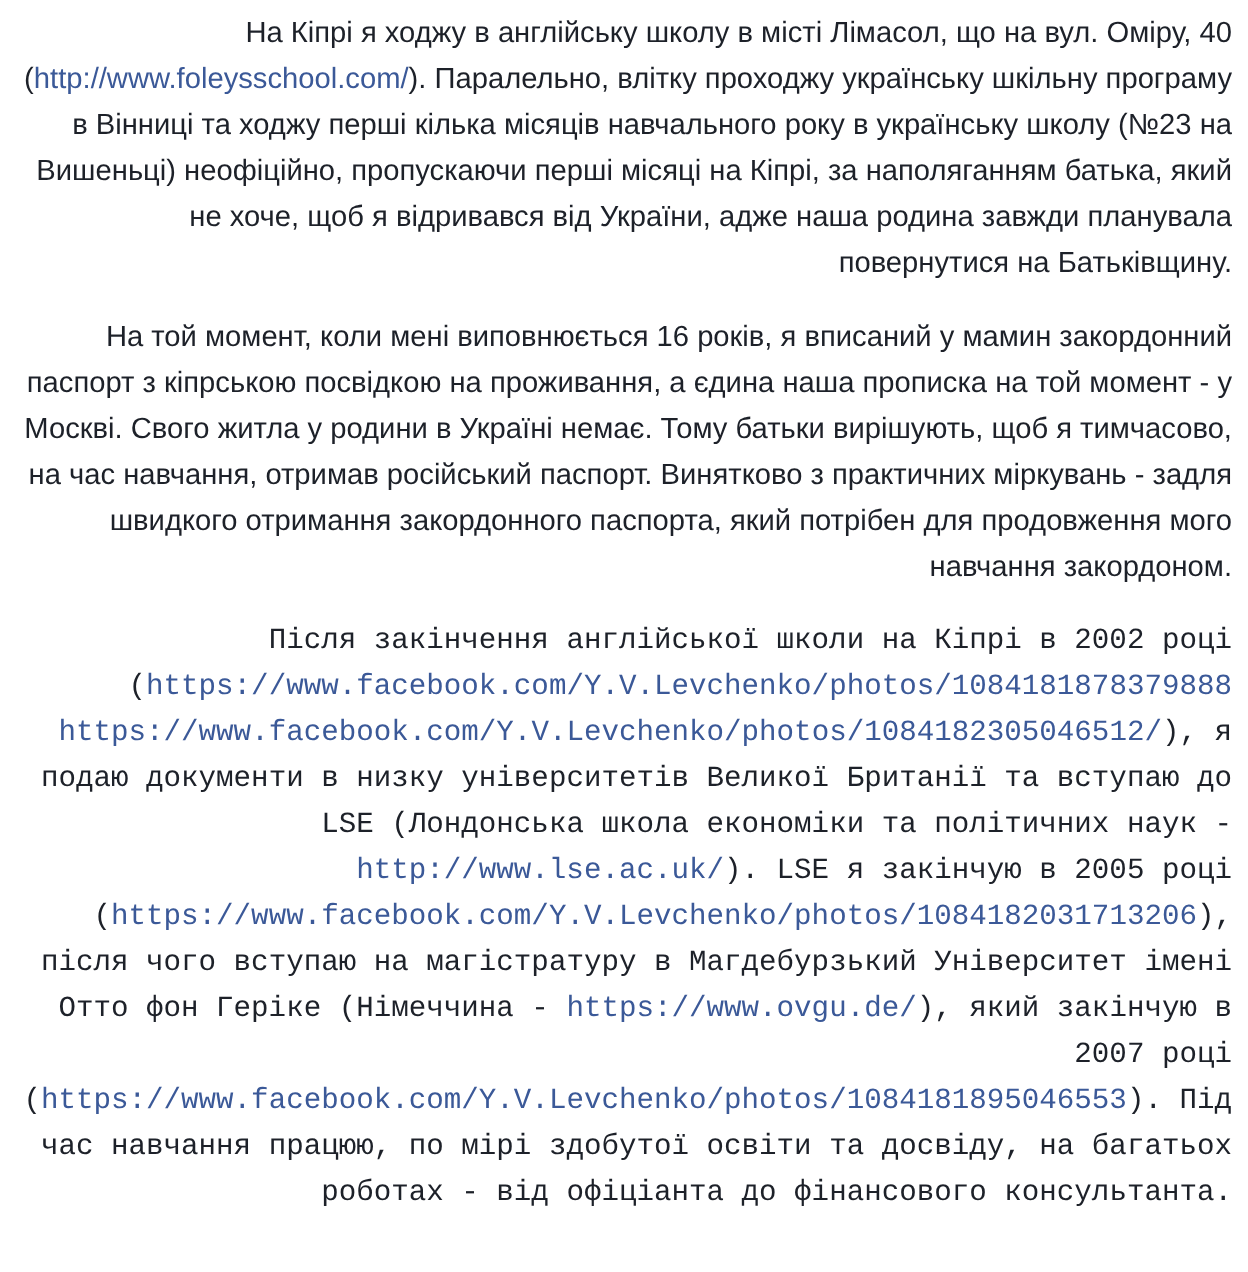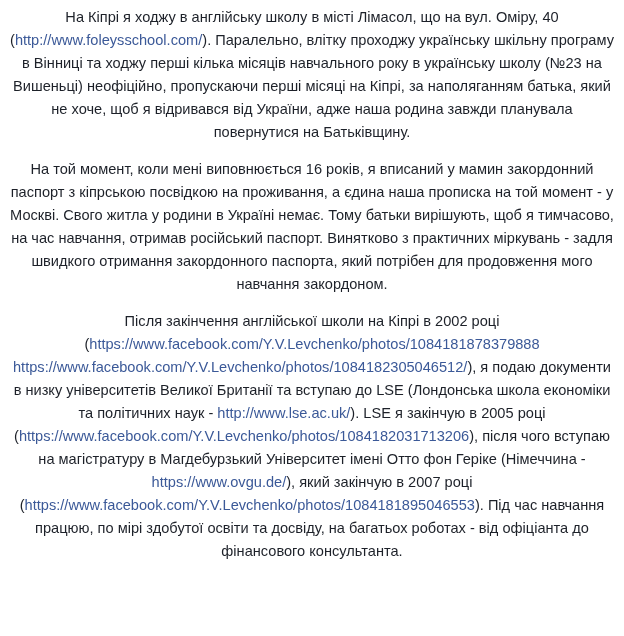--- a/index.html
+++ b/index.html
@@ -17,25 +17,26 @@
   .article {
     padding: 6px 8px 0 8px;
     box-sizing: border-box;
     width: 624px;
   }
   p.para {
     margin: 0 0 14px 0;
     font-size: 14.6px;
     line-height: 23px;
     color: #1d2129;
-    text-align: center;
+    text-align: right;
     word-wrap: break-word;
   }
   p.para:last-child {
     margin-bottom: 4px;
+    font-family: Liberation Mono, monospace;
   }
   a.lnk {
     color: #3b5998;
     text-decoration: none;
   }
   .nowrap-lnk {
     white-space: nowrap;
   }
 </style>
 </head>

